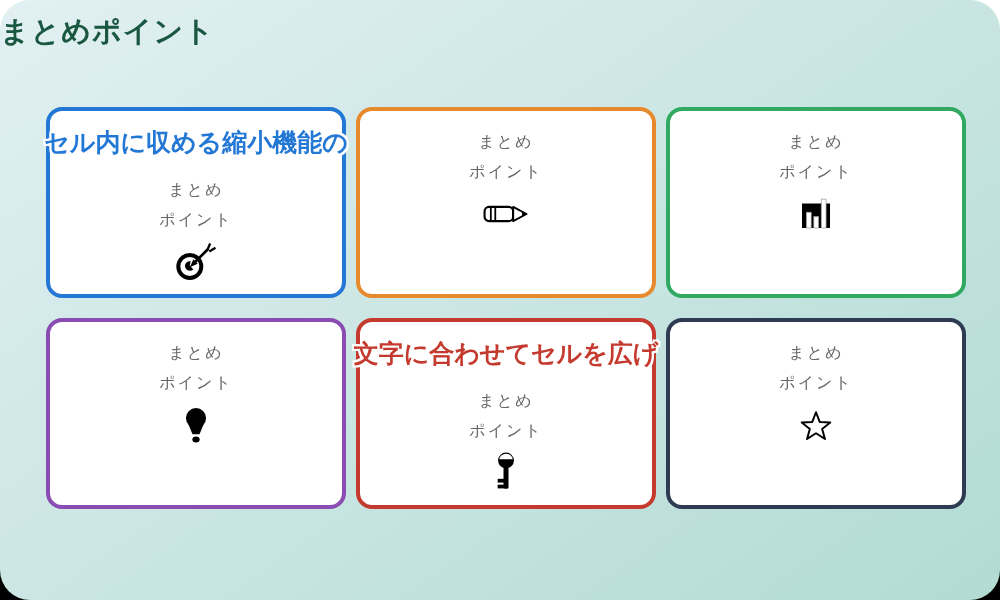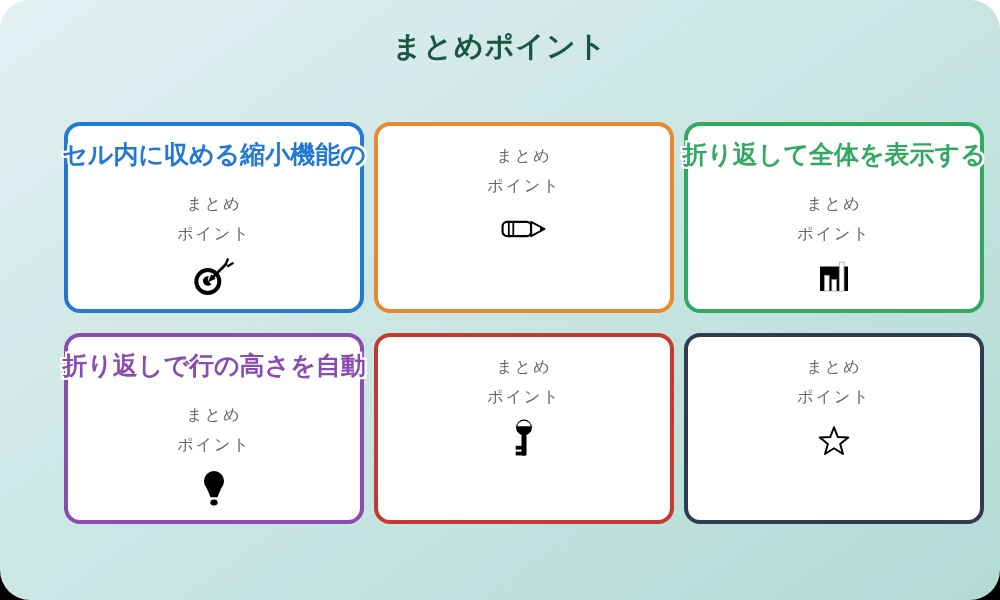--- a/index.html
+++ b/index.html
@@ -10,35 +10,33 @@
     overflow: hidden;
   }
   .page {
     position: relative;
     width: 1000px; height: 600px;
     border-radius: 30px;
     background: linear-gradient(145deg, var(--bg-top, #e2f0f2) 0%, var(--bg-bottom, #b2dbd4) 100%);
   }
   .page-title {
     margin: 0;
-    padding-top: 30px;
-    text-align: center;
+    padding-top: 15px;
     font-size: 29px;
     font-weight: bold;
     letter-spacing: 1px;
     color: #1a5741;
     line-height: 32px;
   }
   .card-grid {
     display: grid;
     grid-template-columns: repeat(3, 300px);
     grid-auto-rows: 191px;
     gap: 20px 10px;
-    margin: 60px 34px 0 64px;
-    font-family: Liberation Mono, monospace;
+    margin: 60px 34px 0 46px;
   }
   .card {
     box-sizing: border-box;
     background: #ffffff;
     border: 4px solid var(--accent, #333);
     border-radius: 16px;
     display: flex;
     flex-direction: column;
     align-items: center;
     overflow: visible;
@@ -104,47 +102,46 @@
           <rect x="4" y="5" width="32" height="16" rx="5" fill="#fff" stroke="#000" stroke-width="2.4"></rect>
           <line x1="11" y1="6" x2="11" y2="20" stroke="#000" stroke-width="2"></line>
           <line x1="16" y1="6" x2="16" y2="20" stroke="#000" stroke-width="2"></line>
           <polygon points="36,5 51,13 36,21" fill="#fff" stroke="#000" stroke-width="2.2" stroke-linejoin="round"></polygon>
           <polygon points="46,10.3 51,13 46,15.7" fill="#000"></polygon>
         </svg>
       </div>
     </div>
 
     <div class="card" style="--accent: #31a961;">
-      <div class="card-title">折り返して全体を表示する</div>
       <div class="card-line first">まとめ</div>
       <div class="card-line">ポイント</div>
       <div class="card-icon">
         <svg width="42" height="42" viewBox="0 0 48 48">
           <rect x="8" y="12" width="32" height="28" fill="#000"></rect>
           <rect x="13" y="22" width="5.5" height="18" fill="#fff" stroke="#999" stroke-width="0.8"></rect>
           <rect x="21.5" y="27" width="5.5" height="13" fill="#fff" stroke="#999" stroke-width="0.8"></rect>
           <rect x="30" y="7" width="5.5" height="33" fill="#fff" stroke="#999" stroke-width="0.8"></rect>
         </svg>
       </div>
     </div>
 
     <div class="card" style="--accent: #8a4cb2;">
-      <div class="card-title">折り返しで行の高さを自動</div>
       <div class="card-line first">まとめ</div>
       <div class="card-line">ポイント</div>
       <div class="card-icon">
         <svg width="42" height="44" viewBox="0 0 48 48">
           <circle cx="24" cy="16" r="11.5" fill="#000"></circle>
           <polygon points="14.5,21 33.5,21 28,34.5 20,34.5" fill="#000"></polygon>
           <ellipse cx="24" cy="40.5" rx="4.2" ry="3.4" fill="#000"></ellipse>
         </svg>
       </div>
     </div>
 
     <div class="card" style="--accent: #c53a2e;">
+      <div class="card-title">文字に合わせてセルを広げ</div>
       <div class="card-line first">まとめ</div>
       <div class="card-line">ポイント</div>
       <div class="card-icon">
         <svg width="40" height="46" viewBox="0 0 48 52">
           <circle cx="24" cy="11" r="9.5" fill="#000"></circle>
           <path d="M16 9.5 a8 6.5 0 0 1 16 0 z" fill="#fff"></path>
           <rect x="21" y="19" width="6" height="26" rx="2" fill="#000"></rect>
           <rect x="14" y="33" width="8" height="4.5" fill="#000"></rect>
           <rect x="14" y="40" width="8" height="4.5" fill="#000"></rect>
         </svg>

